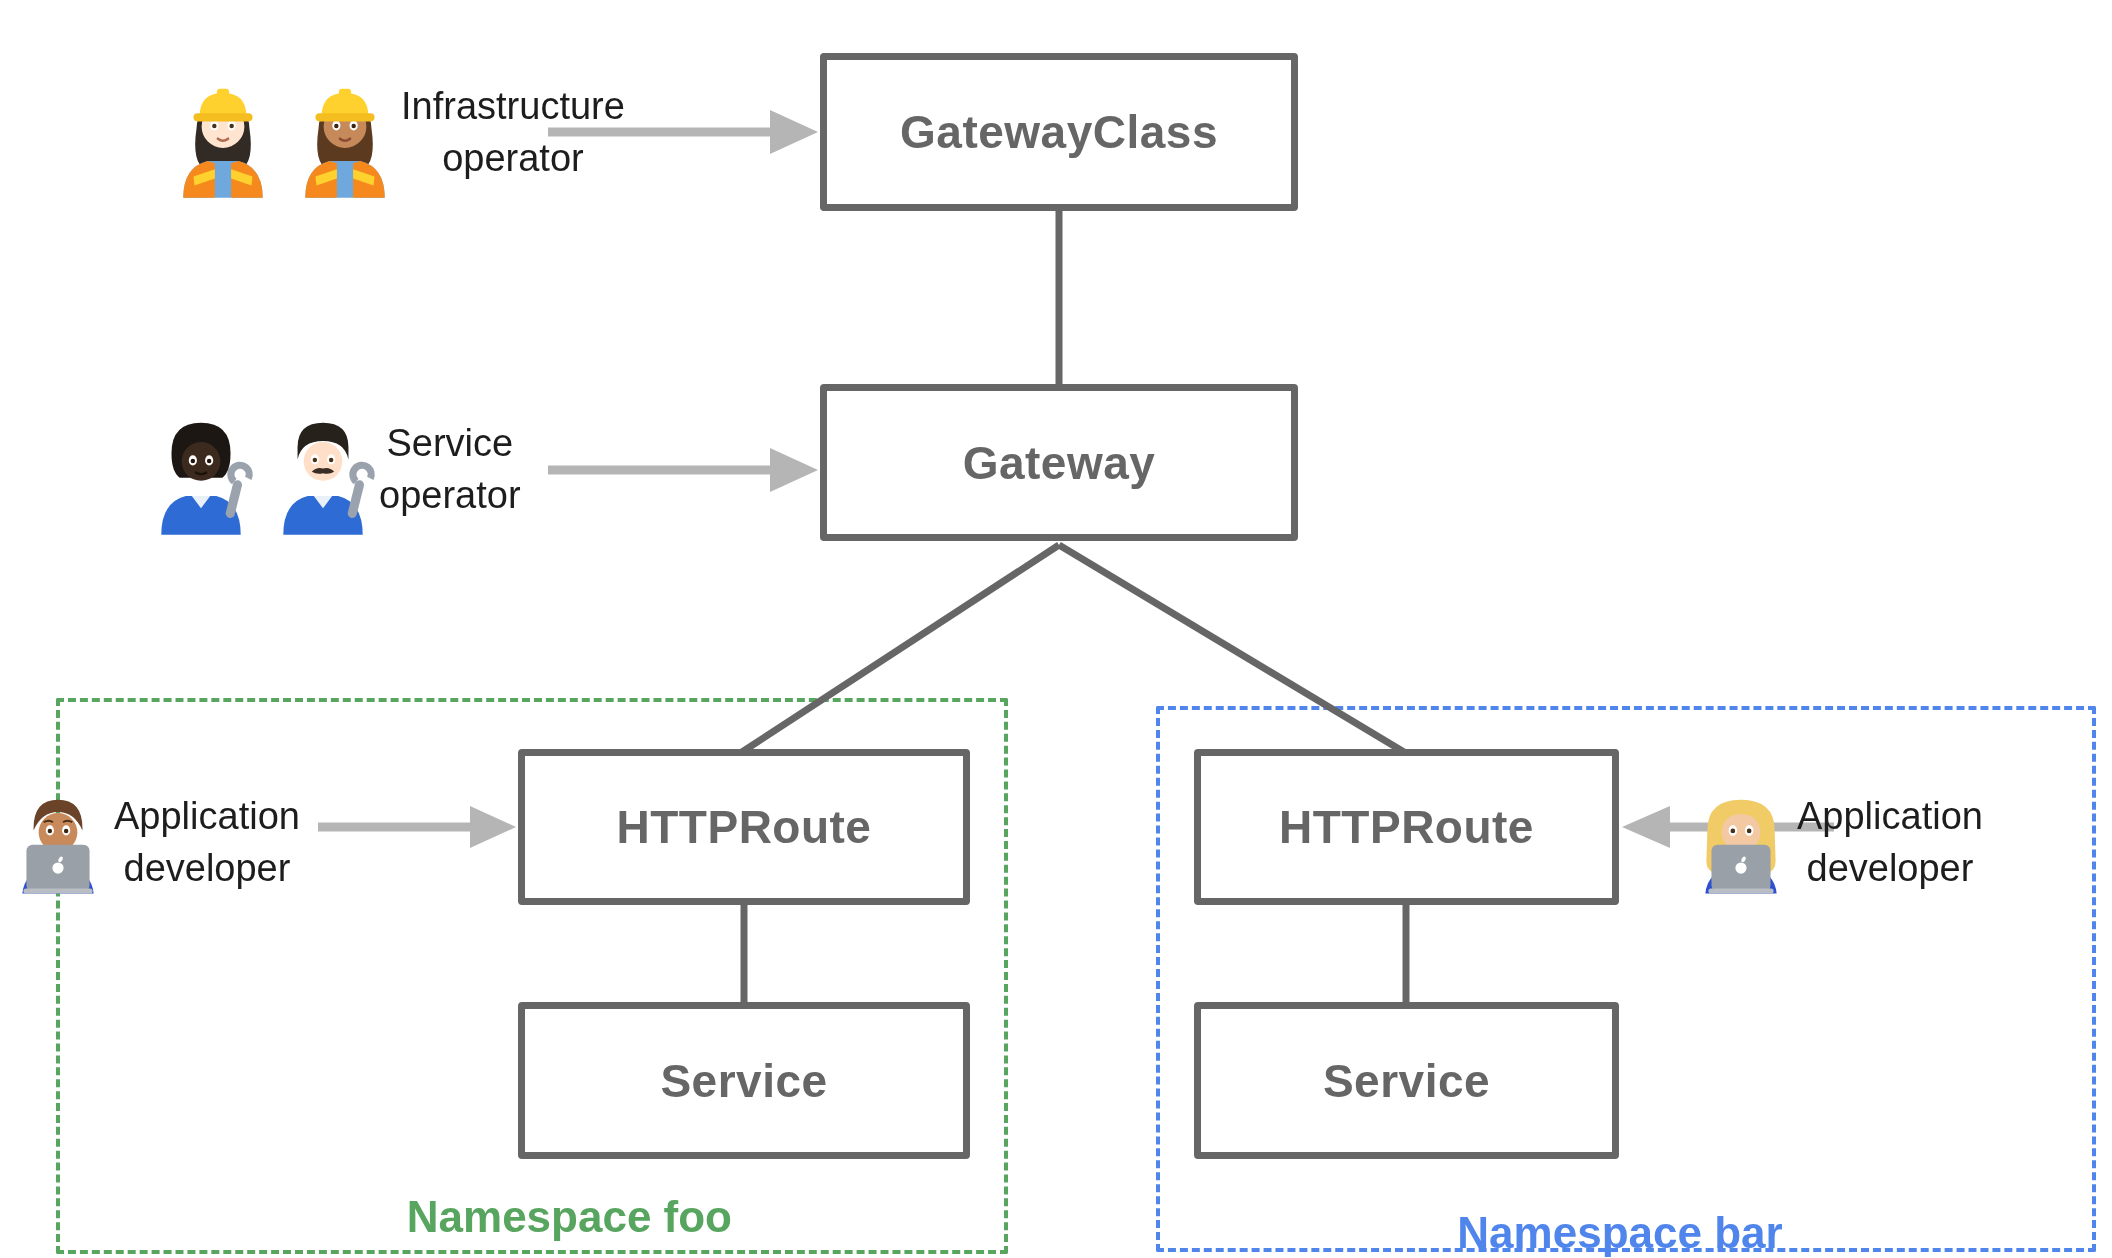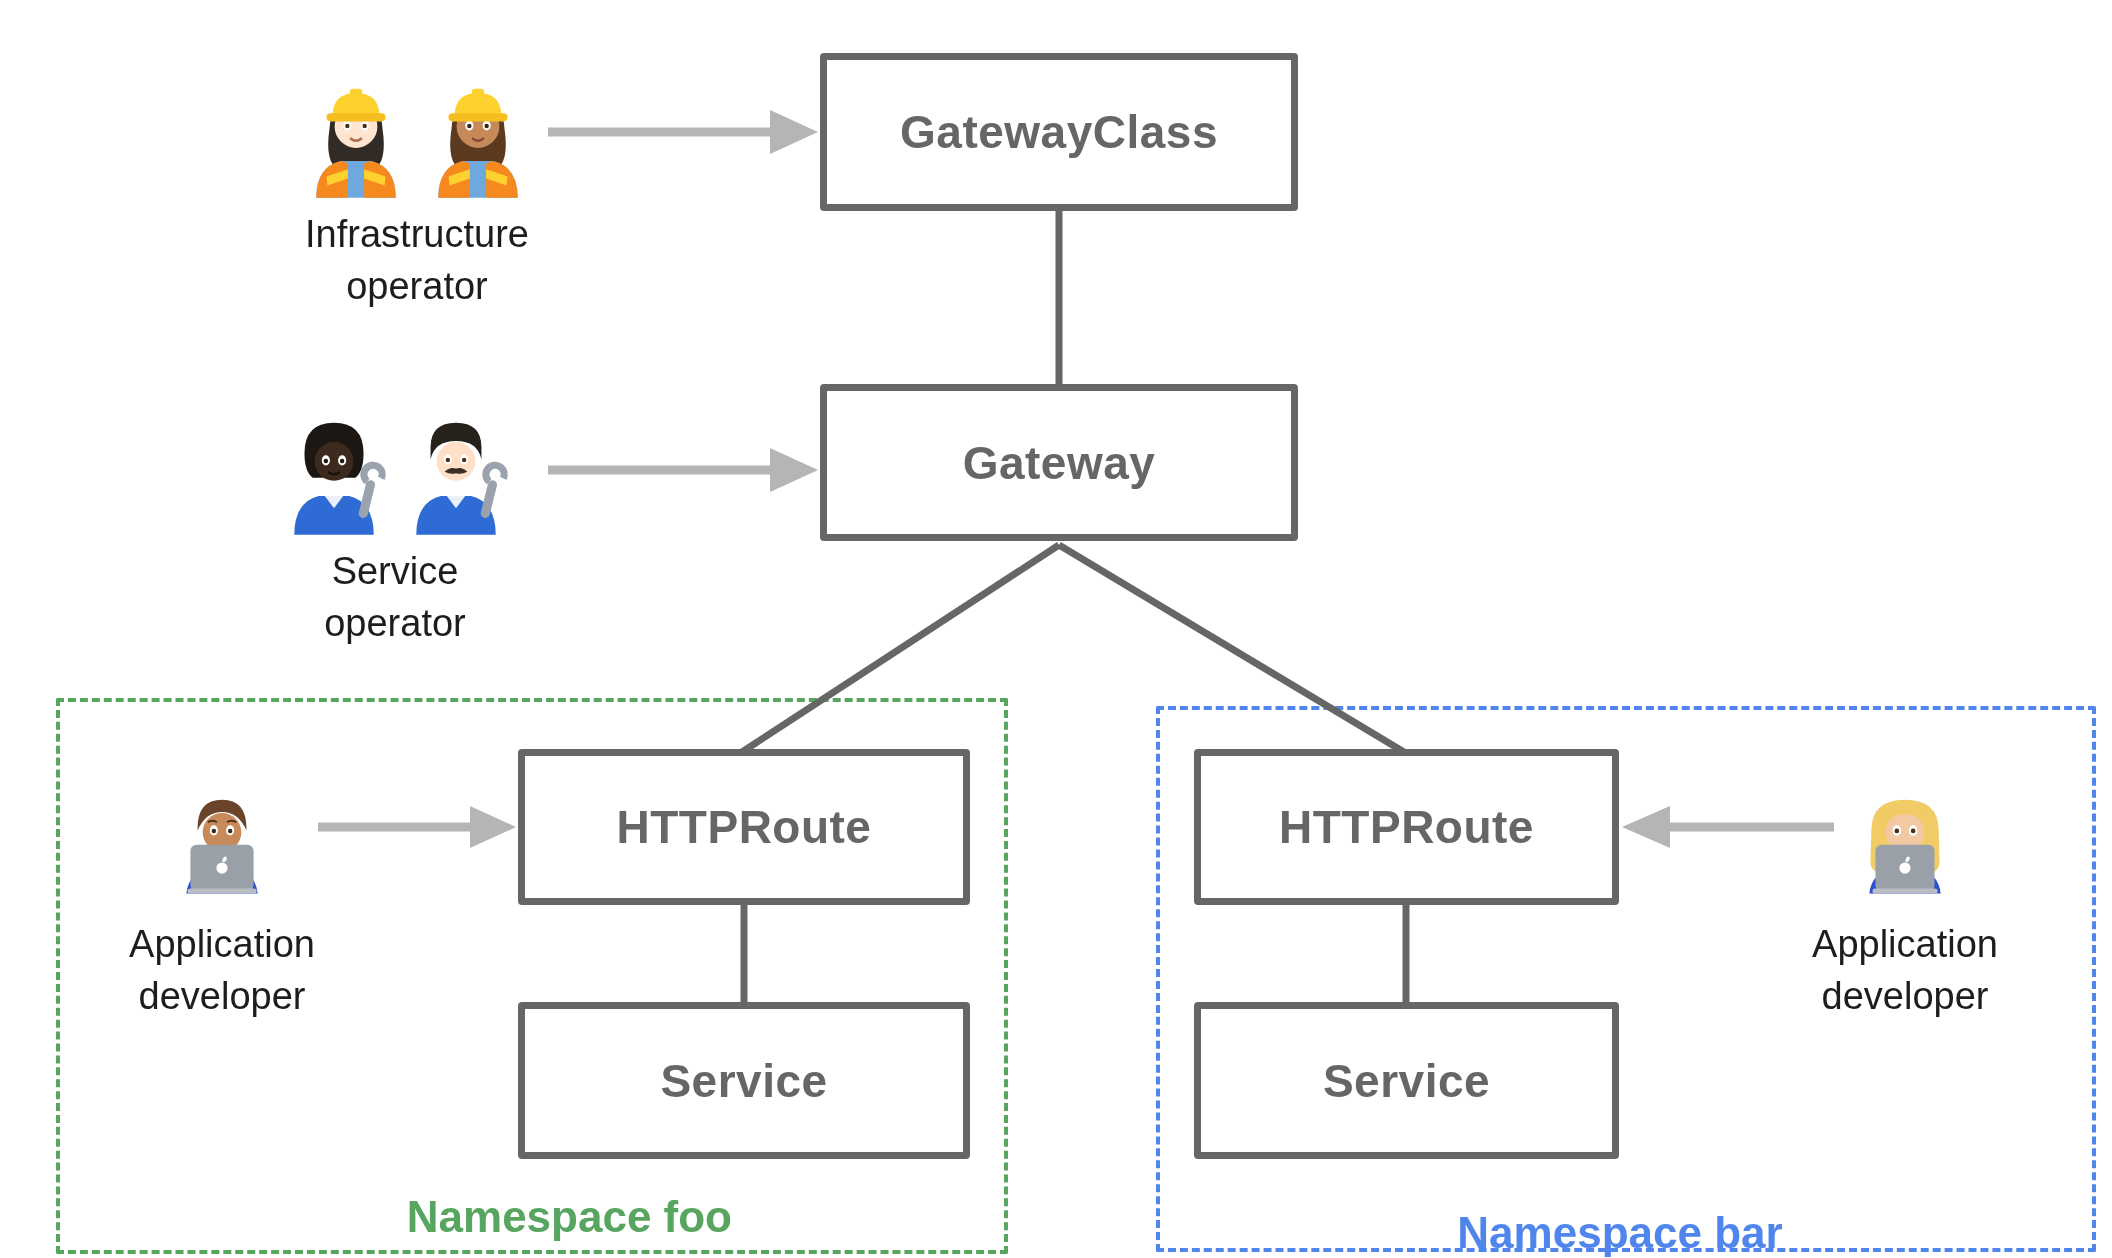--- a/index.html
+++ b/index.html
@@ -47,21 +47,21 @@
   #ns-foo { left: 56px;  top: 698px; width: 952px; height: 556px; border: 4px dashed var(--namespace-foo-accent, #57a55f); }
   #ns-bar { left: 1156px; top: 706px; width: 940px; height: 546px; border: 4px dashed var(--namespace-bar-accent, #5086ec); }
   .ns-label {
     position: absolute; width: 400px; text-align: center;
     font-weight: bold; font-size: 44px; z-index: 2;
   }
   #ns-foo-label { left: 332px;  top: 1192px; color: var(--namespace-foo-accent, #57a55f); text-align: right; }
   #ns-bar-label { left: 1420px; top: 1192px; color: var(--namespace-bar-accent, #5086ec); margin-top: 16px; }
 
   
-  .actor { position: absolute; display: flex; flex-direction: column; align-items: center; z-index: 2; }
+  .actor { position: absolute; display: flex; flex-direction: row; align-items: center; z-index: 2; }
   #actor-infra   { left: 167px;  top: 55px;  width: 500px; }
   #actor-cluster { left: 145px;  top: 392px; width: 500px; }
   #actor-dev-foo { left: 2px;    top: 765px; width: 440px; }
   #actor-dev-bar { left: 1685px; top: 765px; width: 440px; }
   .avatar-row { display: flex; gap: 10px; align-items: flex-end; }
   .avatar { width: 112px; height: 143px; }
   .actor-label {
     margin-top: 10px; text-align: center;
     font-size: 38px; line-height: 52px;
     color: var(--actor-label, #1d1d1d);

